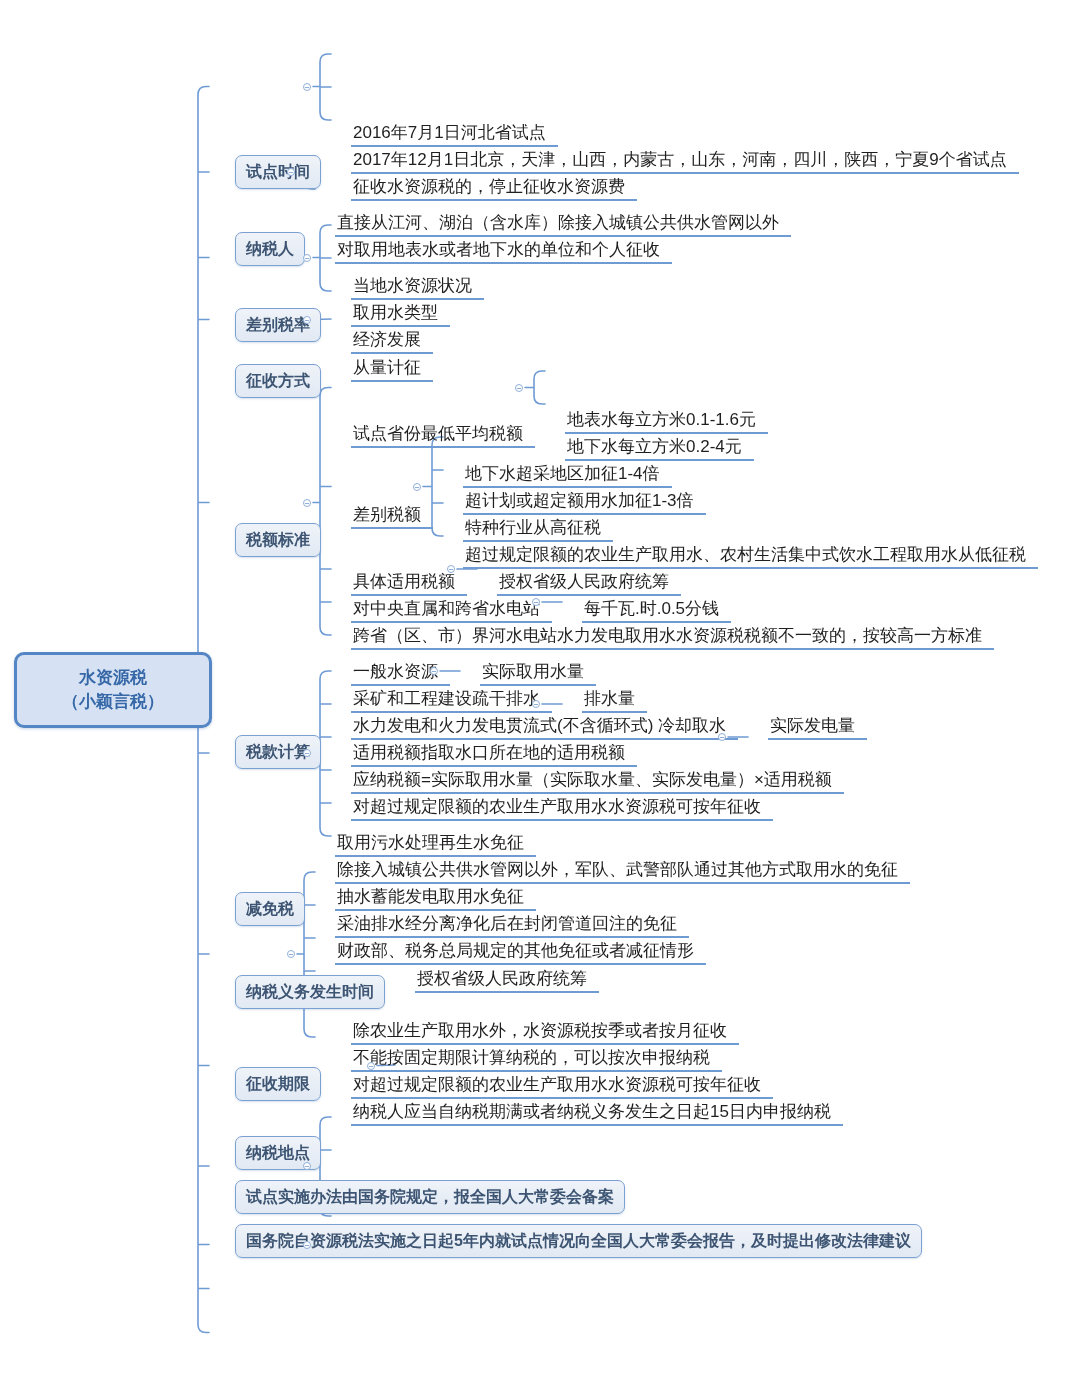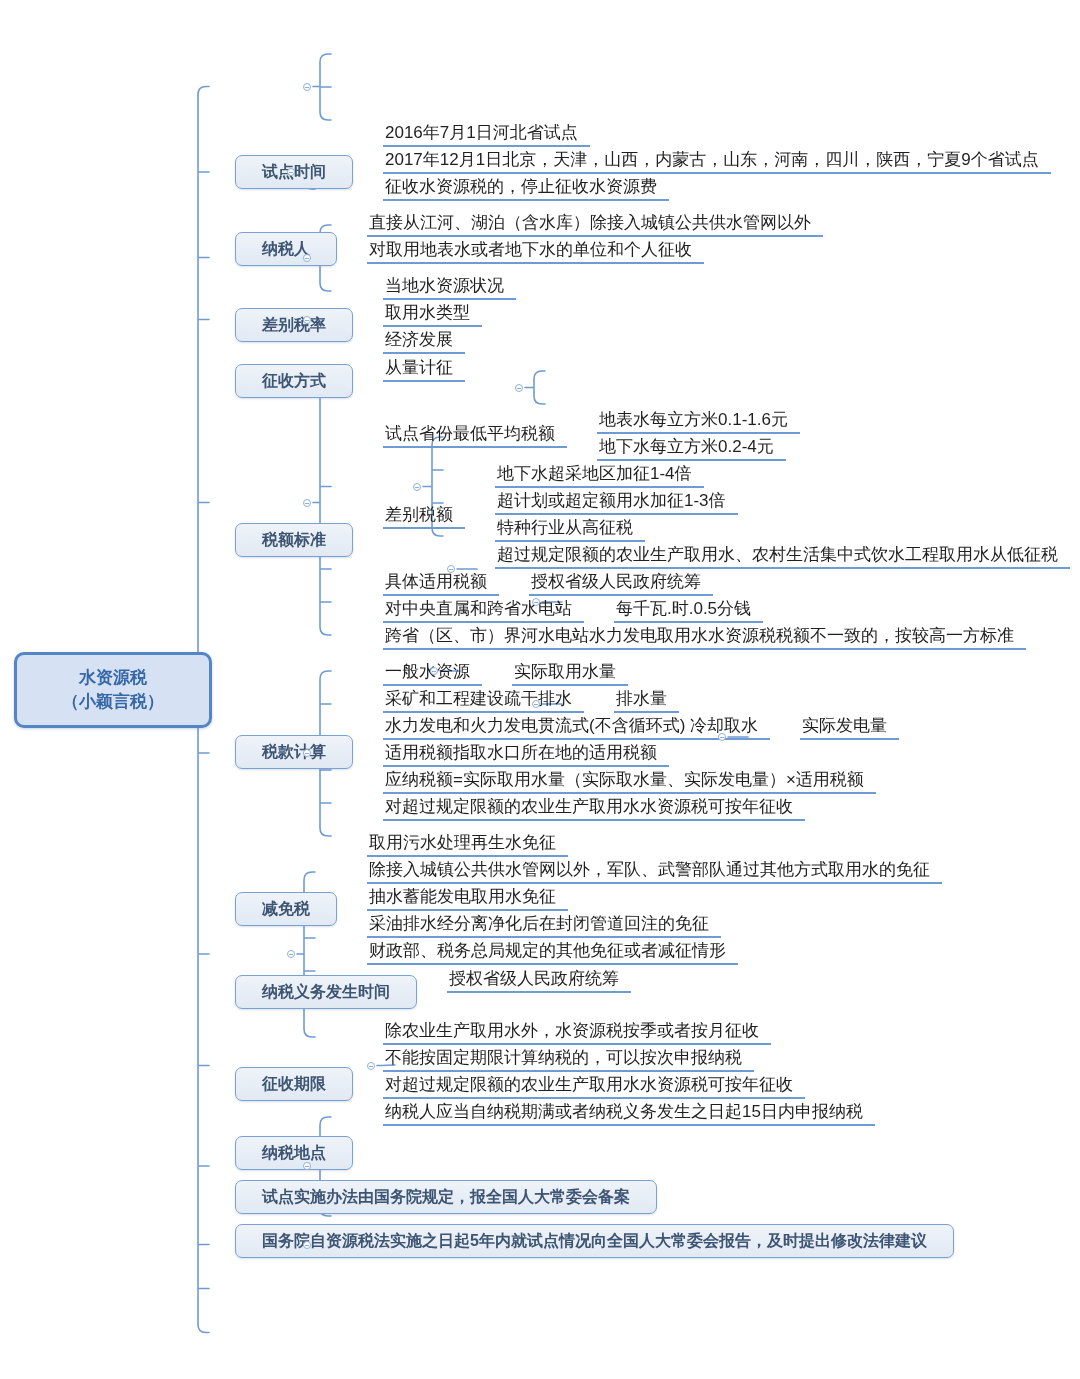--- a/index.html
+++ b/index.html
@@ -18,21 +18,21 @@
   .children{display:flex;flex-direction:column;gap:1px;margin-left:30px;}
   .root-row > .children{gap:10px;margin-left:23px;}
   .topic{position:relative;z-index:1;}
   .leaf{
     font-size:17px;line-height:23px;font-weight:500;color:var(--leaf-text);
     border-bottom:2.5px solid var(--line);padding:0 12px 1px 2px;white-space:nowrap;
   }
   .box{
     font-size:16px;line-height:22px;font-weight:600;color:var(--topic-text);
     background:linear-gradient(180deg,var(--box-fill1),var(--box-fill2));
-    border:1.5px solid var(--box-border);border-radius:7px;padding:5px 26px;
+    border:1.5px solid var(--box-border);border-radius:7px;padding:5px 10px;
     white-space:nowrap;box-shadow:0 1px 2px rgba(90,130,180,.25);
   }
   .root{
     font-size:17px;line-height:24px;font-weight:700;color:var(--root-text);
     background:var(--root-fill);border:3px solid var(--root-border);border-radius:10px;
     padding:11px 31px;min-width:130px;text-align:center;white-space:pre-line;
     box-shadow:0 1px 3px rgba(70,110,170,.3);
   }
   .row.p-box.multi > .box{transform:translateY(11px);}
   .row.p-box.single > .children{transform:translateY(-12px);}

